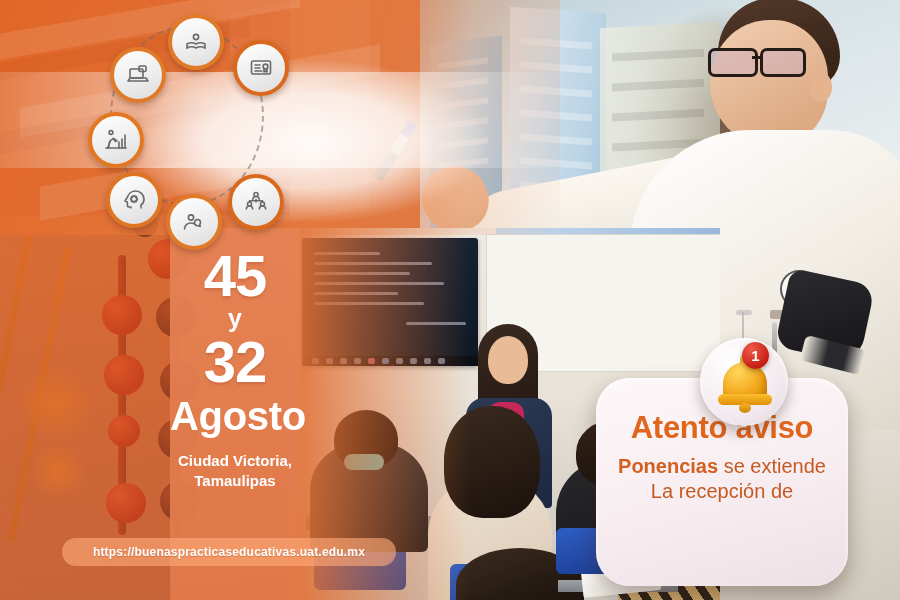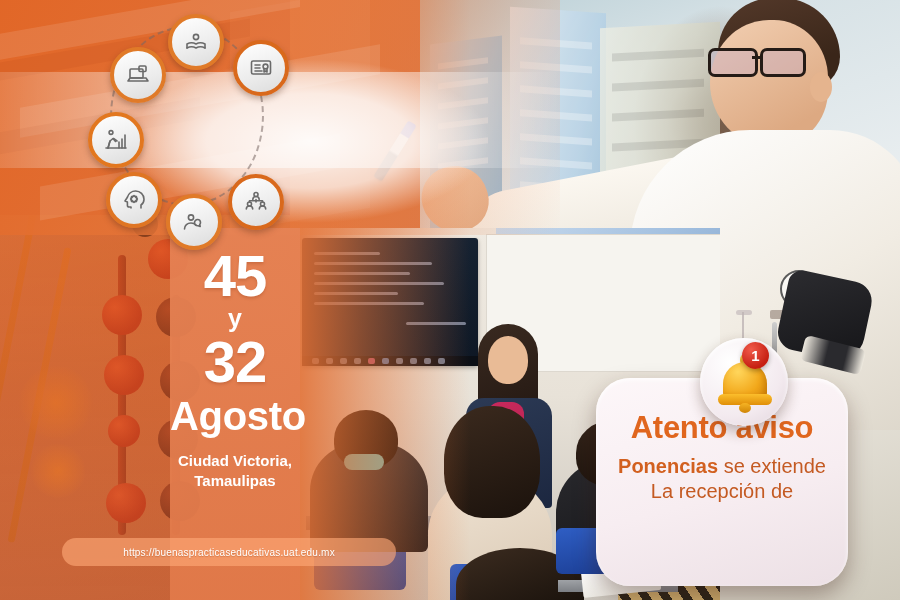--- a/index.html
+++ b/index.html
@@ -182,21 +182,21 @@
   .d-y{font-size:25px;font-weight:bold;line-height:1.25;}
   .d-month{font-size:40px;font-weight:bold;line-height:1.35;letter-spacing:-.3px;}
   .d-venue{font-size:15px;font-weight:bold;line-height:1.28;margin-top:8px;}
 
   
   .url-pill{
     position:absolute;left:62px;top:538px;width:334px;height:28px;border-radius:16px;
     background:rgba(255,170,120,.62);
     display:flex;align-items:center;justify-content:center;
   }
-  .url-pill span{color:#fff;font-size:10px;font-weight:normal;letter-spacing:.2px;
+  .url-pill span{color:#fff;font-size:12px;font-weight:bold;letter-spacing:.2px;
     text-shadow:0 1px 1px rgba(140,60,20,.35);}
 
   
   .notice{
     position:absolute;left:596px;top:378px;width:252px;height:208px;border-radius:34px;
     background:linear-gradient(165deg,#fdf7f9 0%,#f7edf1 55%,#ece0e5 100%);
     box-shadow:0 10px 22px rgba(60,30,20,.35), inset 0 2px 4px rgba(255,255,255,.9);
     text-align:center;
   }
   .notice-title{margin-top:32px;font-size:31px;font-weight:bold;color:#e0661e;letter-spacing:-.3px;}

